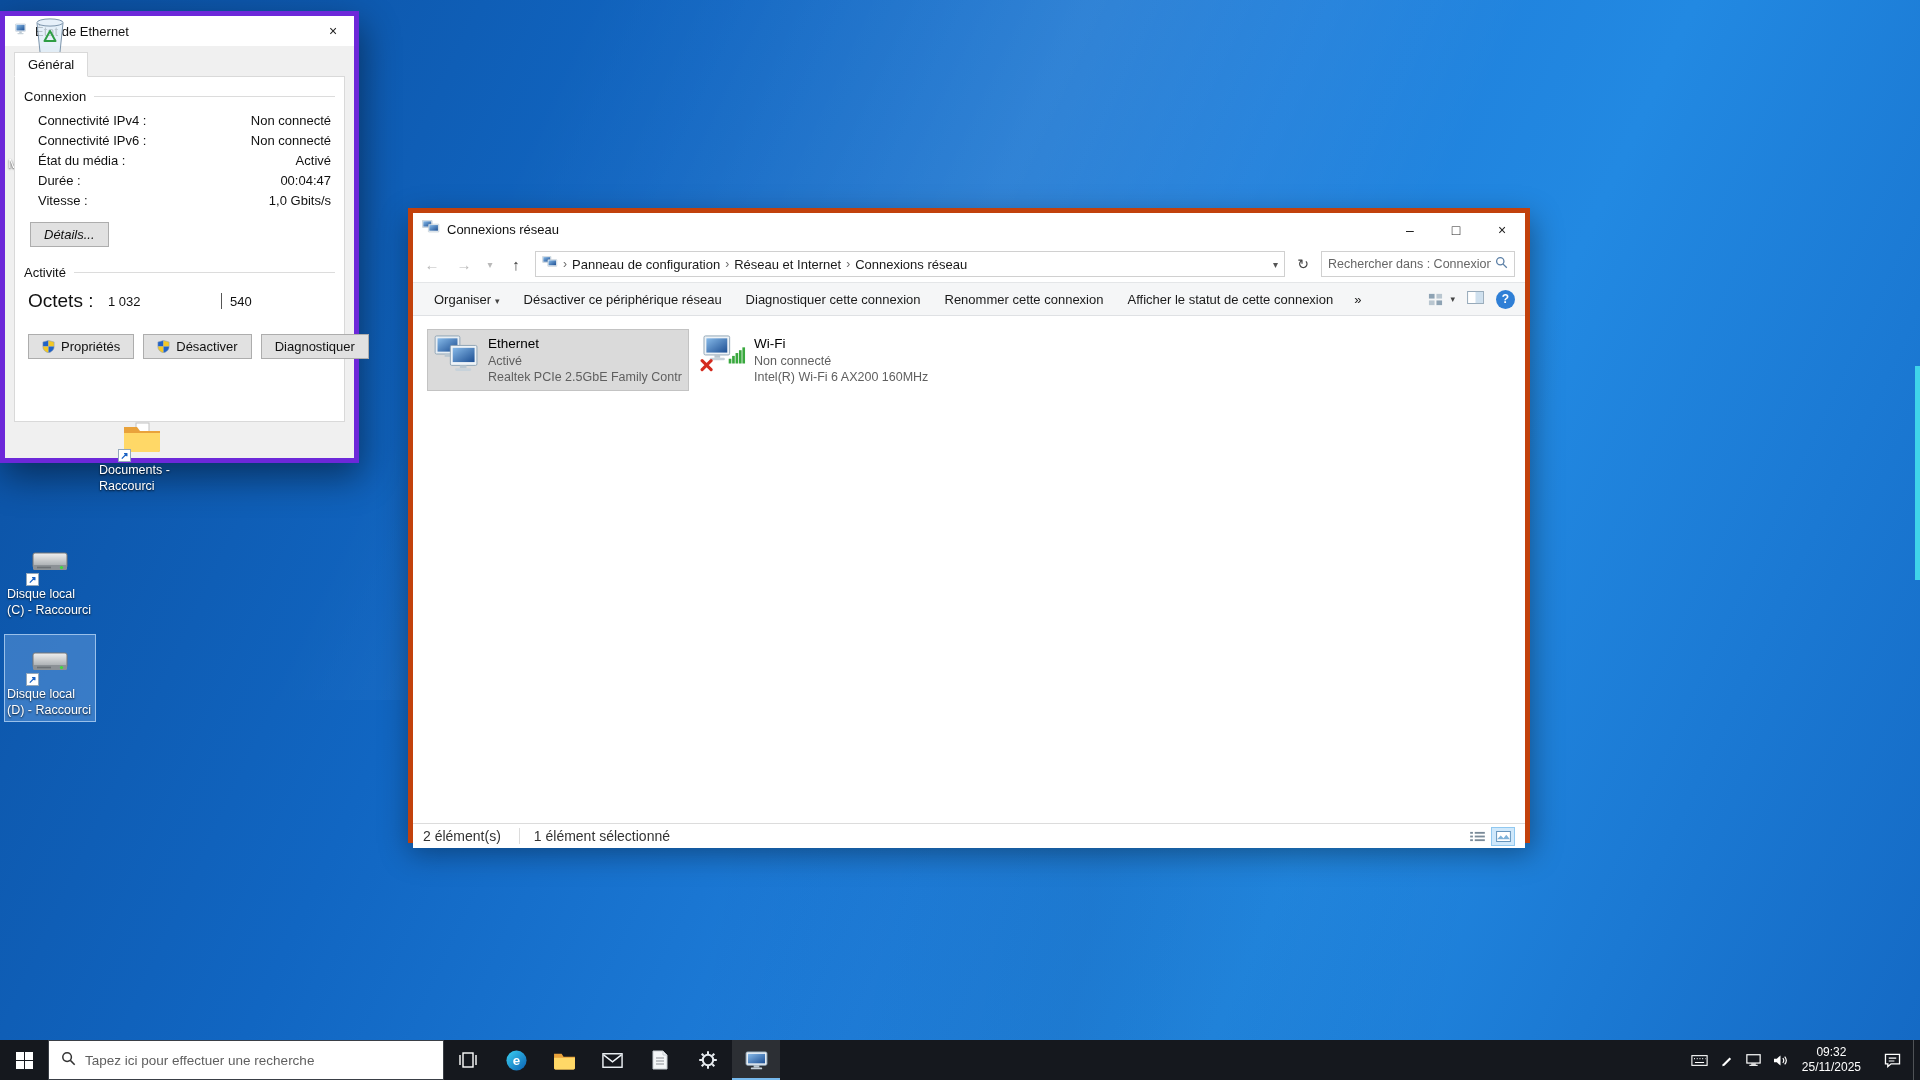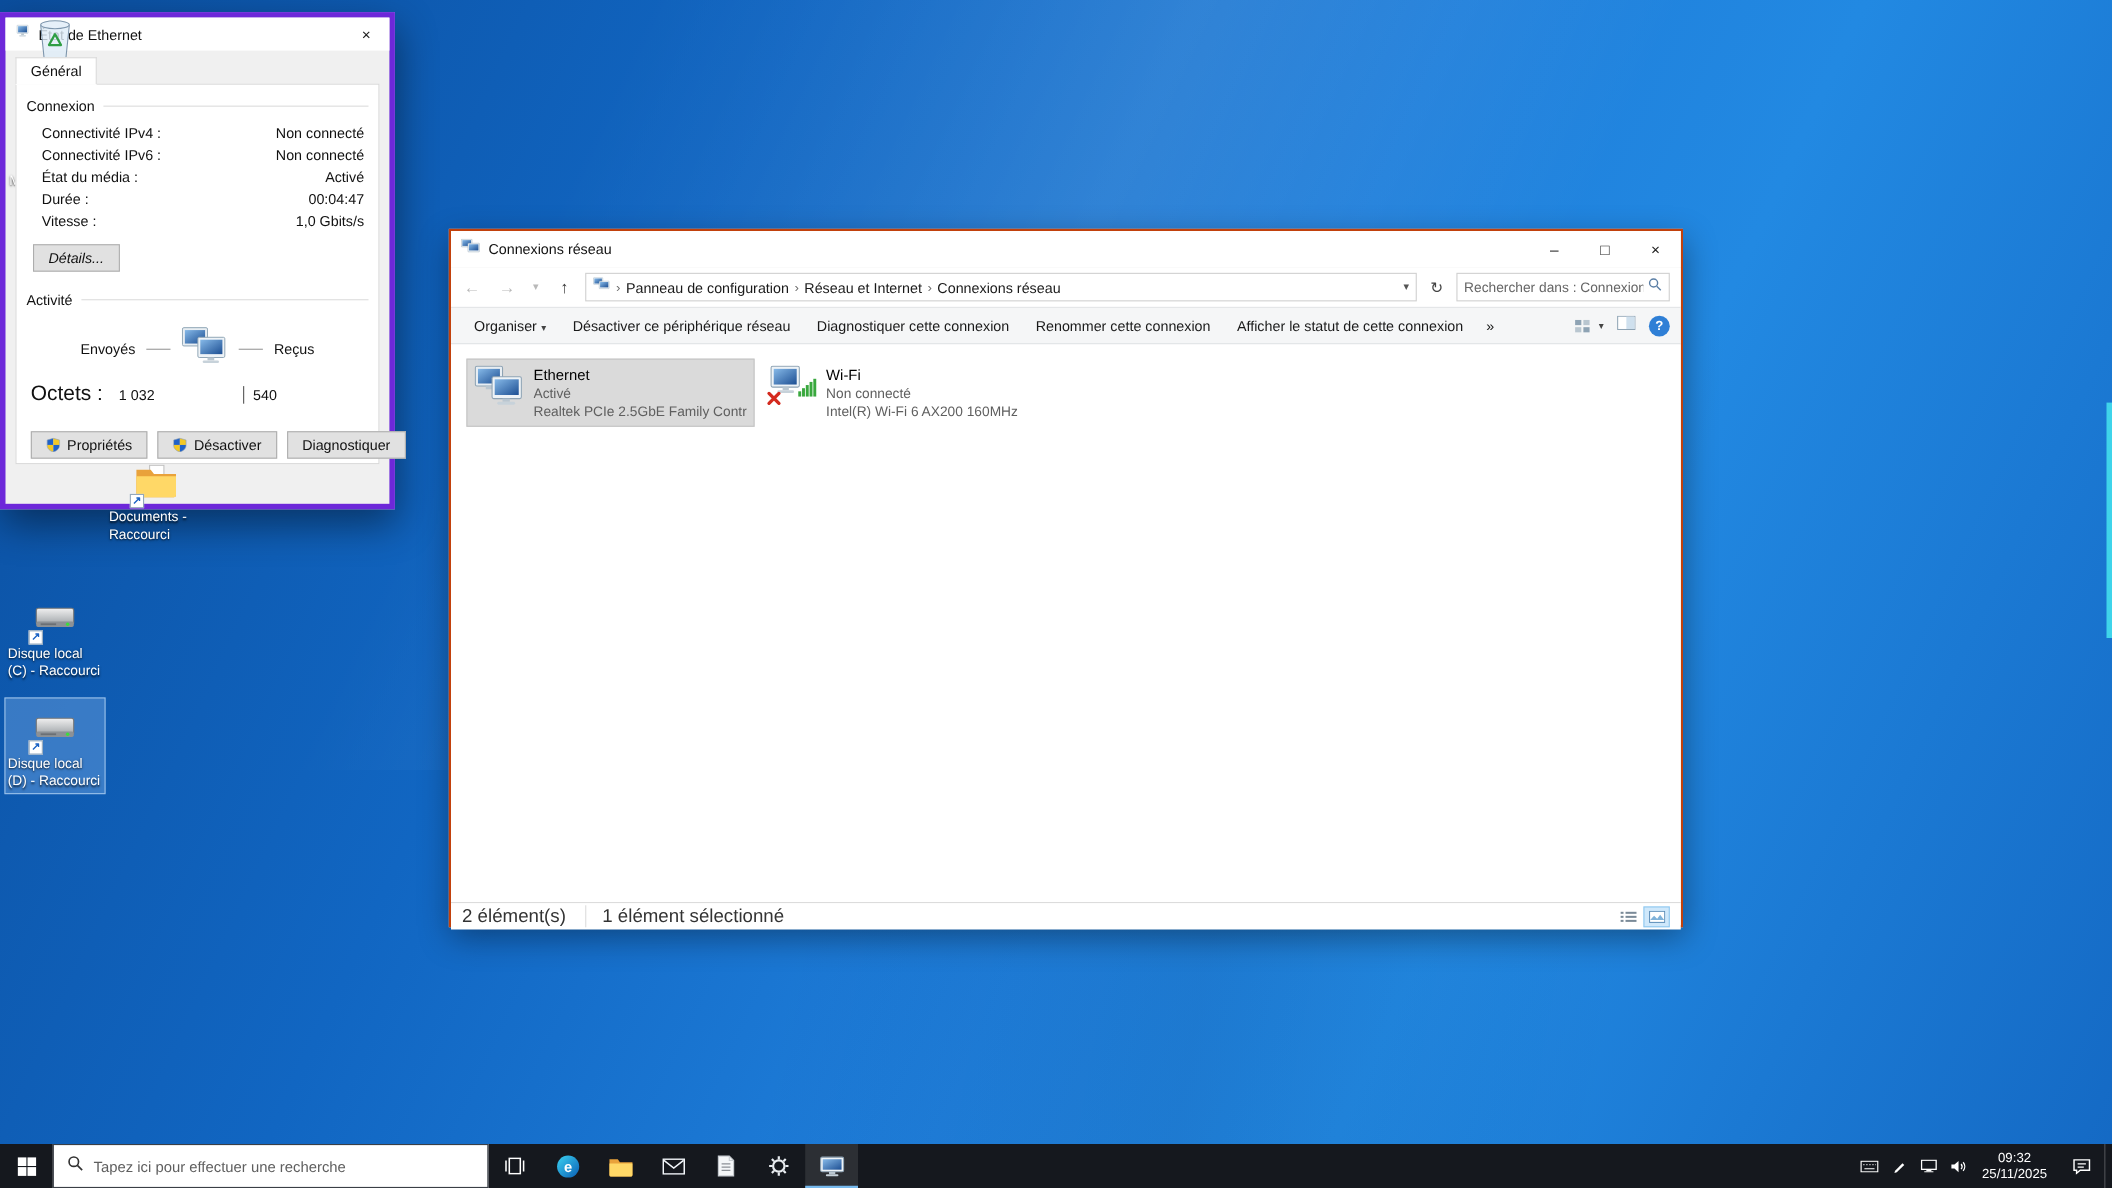--- a/index.html
+++ b/index.html
@@ -14,21 +14,21 @@
 
   
   .desktop-icon { position:absolute; width:92px; display:flex; flex-direction:column; align-items:center; gap:3px; padding:5px 2px 3px; border:1px solid transparent; }
   .desktop-icon.selected { background:rgba(100,155,220,.50); border-color:rgba(170,205,240,.85); }
   .desktop-icon .ic { position:relative; width:44px; height:44px; }
   .desktop-icon .label { color:#fff; font-size:12.5px; line-height:1.25; text-align:left; text-shadow:0 1px 2px rgba(0,0,0,.85); }
   .badge { position:absolute; left:-2px; bottom:-2px; width:13px; height:13px; background:#fff; border:1px solid #93a7bb;
            color:#1b62c4; font-size:10px; line-height:11px; text-align:center; font-weight:bold; }
 
   
-  .window { position:absolute; background:#e5e5e5; border:2px solid #c2410c; box-shadow:2px 10px 28px rgba(0,0,0,.38); }
+  .window { position:absolute; background:#bef264; border:5px solid #c2410c; box-shadow:2px 10px 28px rgba(0,0,0,.38); }
   .titlebar { height:33px; display:flex; align-items:center; background:#fff; padding-left:9px; gap:7px; }
   .title-text { font-size:13px; color:#111; }
   .win-controls { margin-left:auto; display:flex; height:100%; }
   .win-btn { width:46px; display:flex; align-items:center; justify-content:center; font-size:14px; color:#222; }
 
   
   #explorer { left:408px; top:208px; width:1122px; height:635px; }
   .addr-row { height:36px; display:flex; align-items:center; gap:6px; padding:0 10px 0 6px; background:#fff; }
   .nav-btn { width:26px; text-align:center; font-size:15px; color:#b9b9b9; }
   .nav-btn.enabled { color:#3b3b3b; }
@@ -49,21 +49,21 @@
   .toolbar-right { margin-left:auto; display:flex; align-items:center; gap:12px; }
   .help-btn { width:19px; height:19px; border-radius:50%; background:#2f7fd6; color:#fff; font-size:12px; font-weight:bold; display:flex; align-items:center; justify-content:center; }
 
   .content { height:507px; background:#fff; display:flex; align-items:flex-start; padding:13px 14px; gap:4px; }
   .net-item { display:flex; gap:8px; width:262px; padding:5px 6px; border:1px solid transparent; }
   .net-item.selected { background:#dadada; border-color:#c3c3c3; }
   .net-item .txt { min-width:0; }
   .net-name { font-size:13.5px; color:#000; line-height:1.3; }
   .net-sub { font-size:12.5px; color:#5f5f5f; line-height:1.3; white-space:nowrap; overflow:hidden; }
 
-  .statusbar { height:25px; border-top:1px solid #dcdcdc; display:flex; align-items:center; padding:0 10px; font-size:17px; color:#333; background:#fff; }
+  .statusbar { height:25px; border-top:1px solid #dcdcdc; display:flex; align-items:center; padding:0 10px; font-size:14px; color:#333; background:#fff; }
   .status-sel { margin-left:18px; padding-left:14px; border-left:1px solid #dcdcdc; }
   .status-views { margin-left:auto; display:flex; gap:2px; }
   .view-toggle { width:24px; height:19px; display:flex; align-items:center; justify-content:center; border:1px solid transparent; }
   .view-toggle.active { background:#cfe8fb; border-color:#90c8f0; }
 
   
   #dialog { left:916px; top:373px; width:359px; height:452px; background:#f0f0f0; border:5px solid #6d28d9; box-shadow:3px 14px 34px rgba(0,0,0,.45); z-index:5;margin-top:11px; }
   #dialog .titlebar { height:30px; padding-left:8px; background:#fff; }
   #dialog .win-btn { width:42px; }
   .tabstrip { margin:6px 9px 0; position:relative; z-index:2; }
@@ -378,36 +378,20 @@
             <span class="k">Vitesse :</span>
             <span class="v">1,0 Gbits/s</span>
           </div>
       </div>
       <button class="btn details-btn">Détails...</button>
 
       <div class="group-head grp-activite">
           <span>Activité</span>
         </div>
 
-      <div class="activity-row">
-        <span class="act-lbl">Envoyés</span>
-        <span class="dash"></span>
-        <span>
-          <svg viewBox="0 0 48 40" width="42" height="35">
-            <rect x="1" y="1" width="26" height="19" rx="1.5" fill="#e8eef3" stroke="#8ea3b4"></rect>
-            <rect x="3.5" y="3.5" width="21" height="14" fill="url(#scrG)"></rect>
-            <rect x="17" y="11" width="28" height="21" rx="1.5" fill="#eef3f7" stroke="#8ea3b4"></rect>
-            <rect x="19.5" y="13.5" width="23" height="15" fill="url(#scrG)"></rect>
-            <rect x="27" y="32" width="7" height="3" fill="#b9c6d0"></rect>
-            <rect x="22" y="35" width="17" height="2.8" rx="1.4" fill="#c7d2da"></rect>
-          </svg>
-        </span>
-        <span class="dash"></span>
-        <span class="act-lbl">Reçus</span>
-      </div>
 
       <div class="octets-row">
         <span class="ol">Octets :</span>
         <span class="ov">1 032</span>
         <span class="oct-div"></span>
         <span class="ov">540</span>
       </div>
 
       <div class="dlg-actions">
         <button class="btn">

